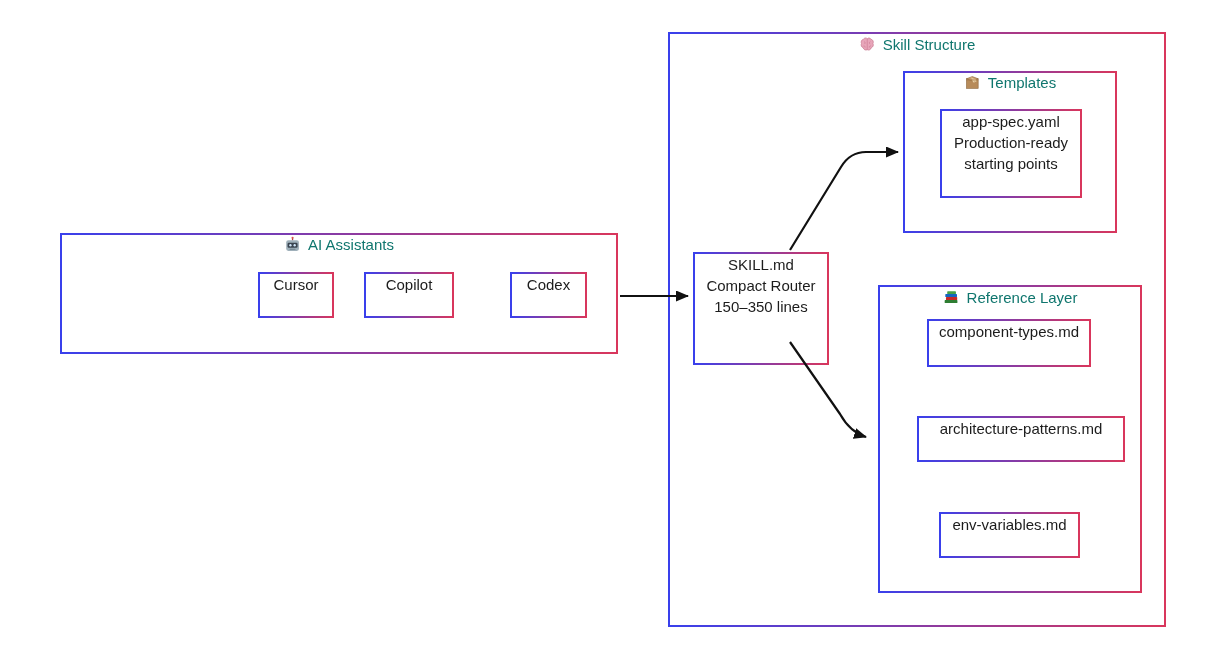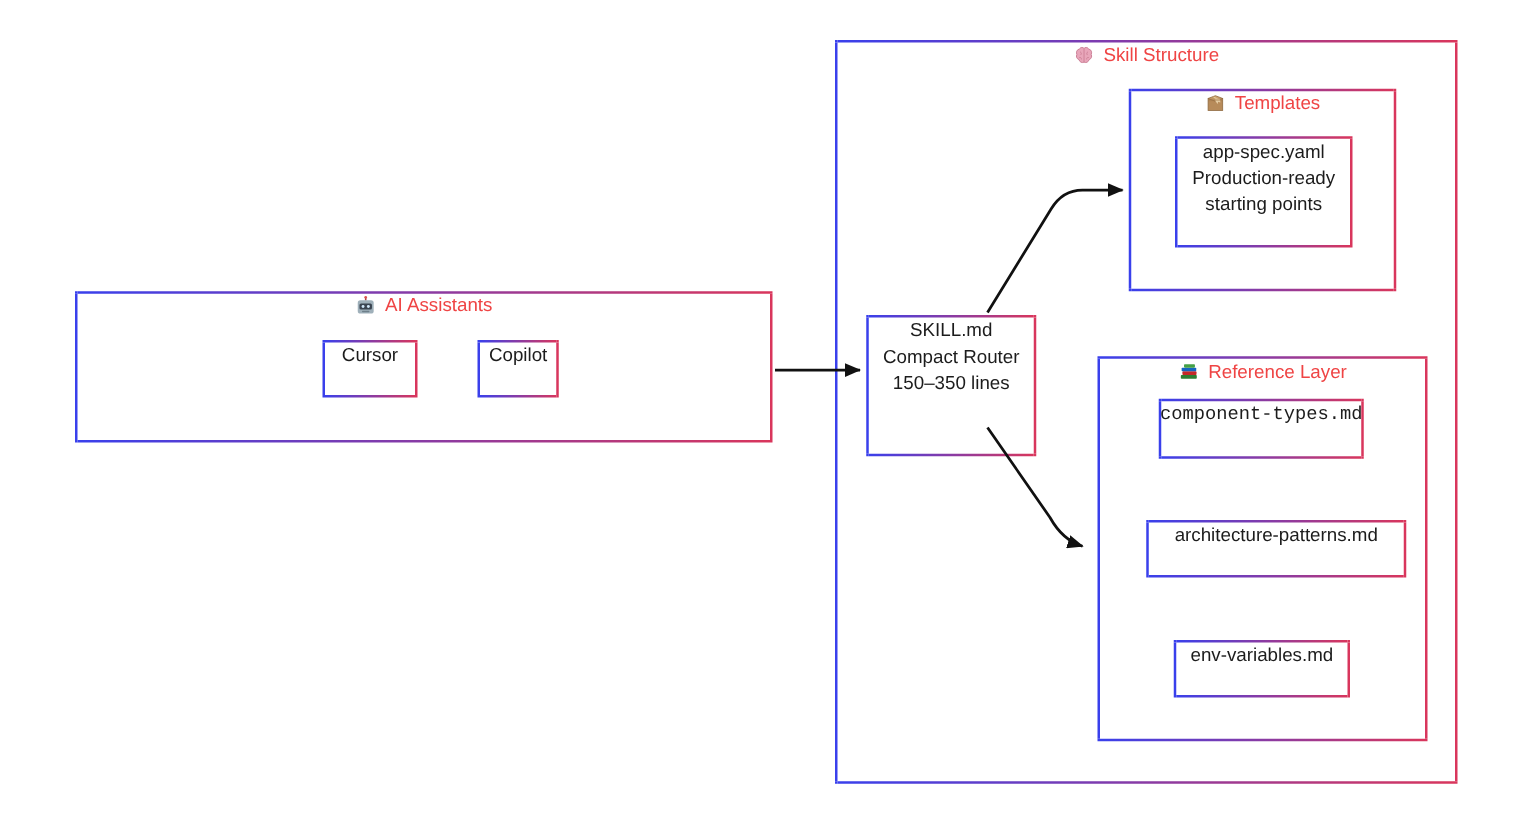--- a/index.html
+++ b/index.html
@@ -19,21 +19,21 @@
     position:absolute; background:#ffffff;
     border:2px solid transparent;
     border-image:linear-gradient(90deg,var(--blue),var(--red)) 1;
     display:flex; flex-direction:column; align-items:center; justify-content:flex-start;
     text-align:center; font-size:15px; line-height:21px; color:var(--ink);
     white-space:nowrap;
   }
   .group-title {
     position:absolute; transform:translateX(-50%);
     display:flex; align-items:center; gap:7px;
-    font-size:15px; color:#ef4444; white-space:nowrap;
+    font-size:15px; color:#0f766e; white-space:nowrap;
   }
   .icon { width:17px; height:17px; display:inline-block; flex:0 0 auto; }
   .arrow-layer { position:absolute; left:0; top:0; pointer-events:none; }
 </style>
 </head>
 <body>
 
 <div class="canvas">
 
   <div class="gbox" style="left:60px; top:233px; width:558px; height:121px;"></div>
@@ -89,37 +89,40 @@
         <rect x="2.6" y="4.8" width="11" height="2.8" rx="0.6" fill="#1565c0"></rect>
         <rect x="4.4" y="2.2" width="8.2" height="2.6" rx="0.6" fill="#43a047"></rect>
       </svg>
     </span>
     <span>Reference Layer</span>
   </div>
 
   <div class="node" style="left:258px; top:272px; width:76px; height:46px;">
     <span>Cursor</span>
   </div>
-  <div class="node" style="left:382px; top:272px; width:65px; height:46px;">
+  <div class="node" style="left:364px; top:272px; width:90px; height:46px;">
     <span>Copilot</span>
+  </div>
+  <div class="node" style="left:510px; top:272px; width:77px; height:46px;">
+    <span>Codex</span>
   </div>
 
   <div class="node" style="left:693px; top:252px; width:136px; height:113px;">
     <span>SKILL.md</span>
     <span>Compact Router</span>
     <span>150–350 lines</span>
   </div>
 
   <div class="node" style="left:940px; top:109px; width:142px; height:89px;">
     <span>app-spec.yaml</span>
     <span>Production-ready</span>
     <span>starting points</span>
   </div>
 
-  <div class="node" style="left:927px; top:319px; width:164px; height:48px;font-family:Liberation Mono, monospace;">
+  <div class="node" style="left:927px; top:319px; width:164px; height:48px;">
     <span>component-types.md</span>
   </div>
   <div class="node" style="left:917px; top:416px; width:208px; height:46px;">
     <span>architecture-patterns.md</span>
   </div>
   <div class="node" style="left:939px; top:512px; width:141px; height:46px;">
     <span>env-variables.md</span>
   </div>
 
   <svg class="arrow-layer" width="1228" height="660" viewBox="0 0 1228 660">

